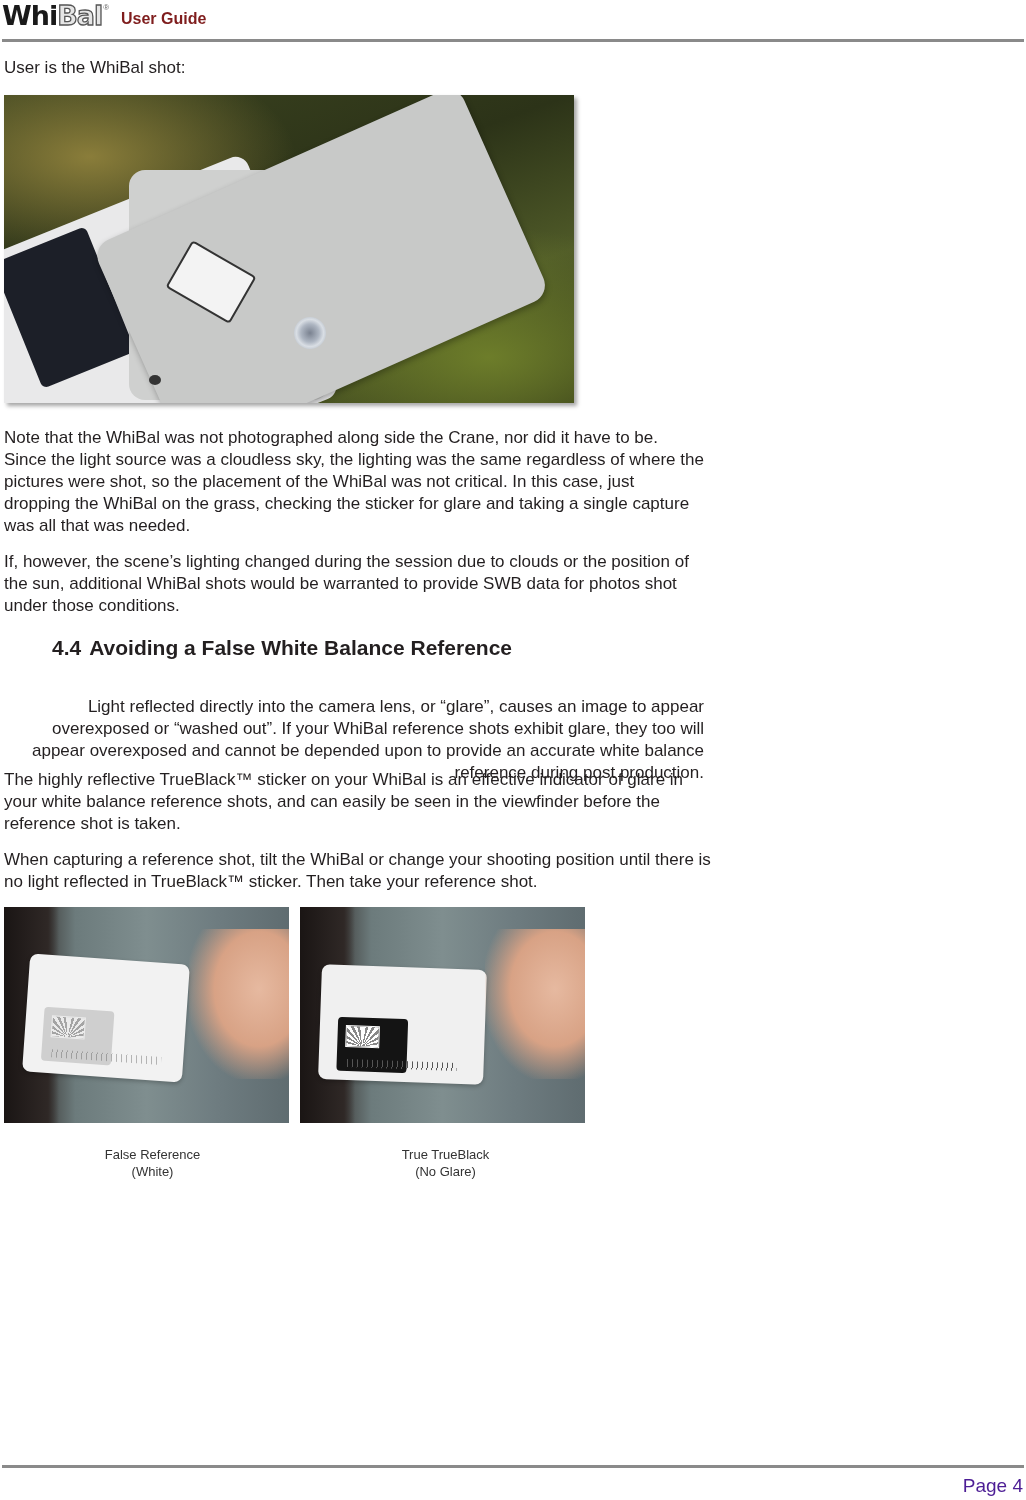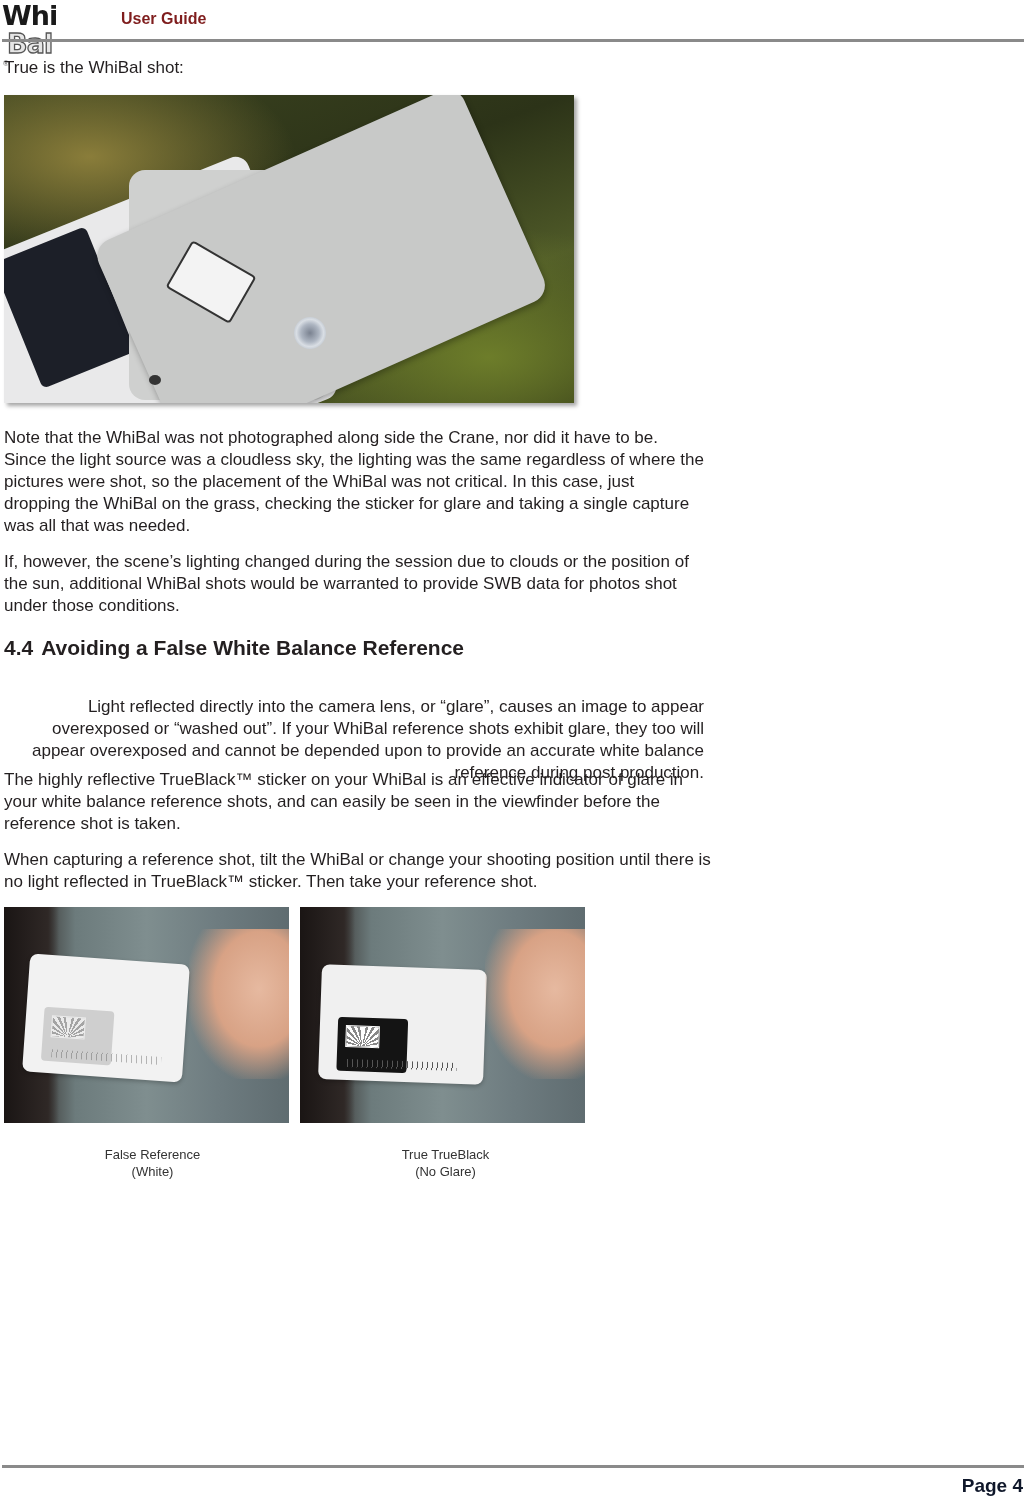--- a/index.html
+++ b/index.html
@@ -1,30 +1,30 @@
 <!DOCTYPE html>
 <html><head>
 <meta charset="utf-8">
 <style>
   html, body { margin: 0; padding: 0; background: #ffffff; }
   body { width: 1026px; height: 1500px; position: relative; overflow: hidden;
          font-family: "Liberation Sans", sans-serif; color: #231f20; }
   .header { position: absolute; left: 0; top: 0; width: 1026px; height: 44px; }
-  .logo { position: absolute; left: 2px; top: 2px; height: 30px; display: flex; align-items: center; flex-direction: column; }
+  .logo { position: absolute; left: 2px; top: 2px; height: 30px; display: flex; align-items: flex-start; }
   .logo-whi { font-family: "DejaVu Sans", sans-serif; font-weight: bold; font-size: 27px; color: #1a1a1a; letter-spacing: -1px; line-height: 28px; }
   .logo-bal { font-family: "DejaVu Sans", sans-serif; font-weight: bold; font-size: 27px; color: #e6e6e6; letter-spacing: -1px; line-height: 28px;
               -webkit-text-stroke: 1.3px #555; }
   .logo-reg { font-size: 8px; color: #666; align-self: flex-start; margin-top: 1px; margin-left: 1px; }
   .header-title { position: absolute; left: 121px; top: 10px; font-size: 16px; font-weight: bold; color: #7f1d1d; }
   .rule { position: absolute; left: 2px; width: 1022px; height: 3px; background: #8a8a8a; }
   .rule.top { top: 39px; }
   .rule.bottom { top: 1465px; }
   .para { position: absolute; left: 4px; width: 700px; font-size: 17px; line-height: 22px; color: #231f20; margin: 0; }
   .heading { position: absolute; left: 4px; top: 635px; font-size: 21px; font-weight: bold; color: #231f20; margin: 0; line-height: 26px; }
-  .heading .num { margin-right: 8px; }
+  .heading .num { margin-right: 8px; margin-left: 48px; }
   .photo { position: absolute; overflow: hidden; }
   .photo-grass { left: 4px; top: 95px; width: 570px; height: 308px;
     background:
       radial-gradient(ellipse at 15% 20%, #8a7d3a 0%, rgba(0,0,0,0) 30%),
       radial-gradient(ellipse at 85% 85%, #6d7d2a 0%, rgba(0,0,0,0) 35%),
       linear-gradient(160deg, #3c4420 0%, #2c3318 40%, #4f5a28 70%, #2a3015 100%);
     box-shadow: 3px 3px 4px rgba(0,0,0,0.35); }
   .card-back { position: absolute; left: -30px; top: 110px; width: 330px; height: 260px; background: #e9e9ea;
                transform: rotate(-22deg); border-radius: 14px; }
   .card-black { position: absolute; left: 10px; top: 145px; width: 100px; height: 135px; background: #1c1f28;
@@ -52,36 +52,36 @@
                background: repeating-conic-gradient(from 0deg at 50% 100%, #ffffff 0deg 8deg, #888 8deg 16deg); }
   .left .ref-burst { opacity: 0.6; }
   .ref-scale { position: absolute; left: 10px; bottom: 4px; width: 110px; height: 8px;
                background: repeating-linear-gradient(90deg, #555 0 1px, rgba(0,0,0,0) 1px 5px); }
   .left .ref-scale { opacity: 0.4; }
   .fingers { position: absolute; right: 0; top: 22px; width: 100px; height: 150px;
              background: radial-gradient(ellipse at 70% 40%, #e6b9a0 0%, #d8a285 45%, rgba(216,162,133,0) 75%); }
   .caption { position: absolute; top: 1138px; width: 285px; text-align: center; font-size: 13px; line-height: 17px; color: #333; margin: 8px; }
   .caption.left { left: 2px; }
   .caption.right { left: 295px; }
-  .page-num { position: absolute; right: 3px; top: 1475px; font-size: 19px; font-weight: bold; color: #0f172a; }
+  .page-num { position: absolute; right: 3px; top: 1475px; font-size: 19px; font-weight: normal; color: #4c1d95; }
 </style>
 </head>
 <body>
 
 <div class="header">
   <div class="logo">
     <span class="logo-whi">Whi</span>
     <span class="logo-bal">Bal</span>
     <span class="logo-reg">®</span>
   </div>
   <div class="header-title">User Guide</div>
 </div>
 <div class="rule top"></div>
 
-<p class="para" style="top:57px;">True is the WhiBal shot:</p>
+<p class="para" style="top:57px;">User is the WhiBal shot:</p>
 
 <div class="photo photo-grass" title="WhiBal cards lying on grass">
   <div class="card-back"></div>
   <div class="card-black"></div>
   <div class="card-mid"></div>
   <div class="card-front"></div>
   <div class="sticker"></div>
   <div class="grommet"></div>
   <div class="hole"></div>
 </div>

